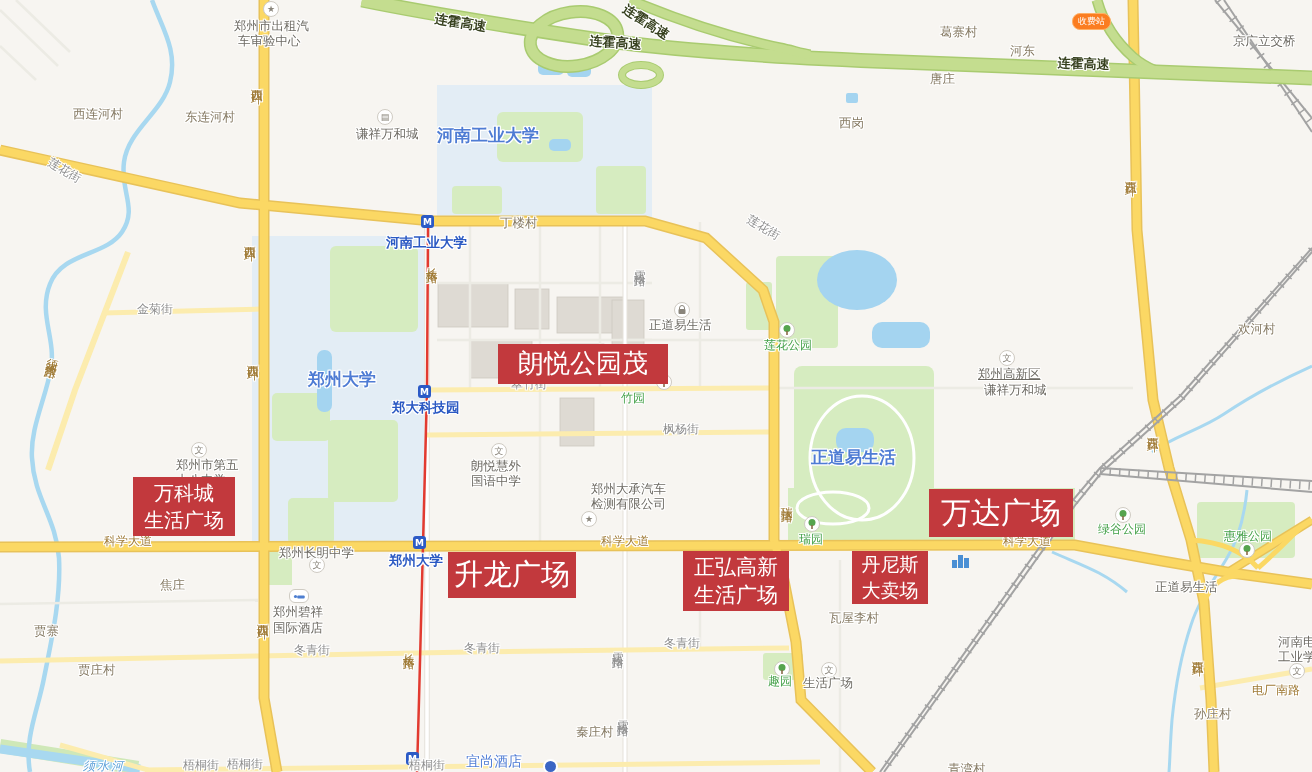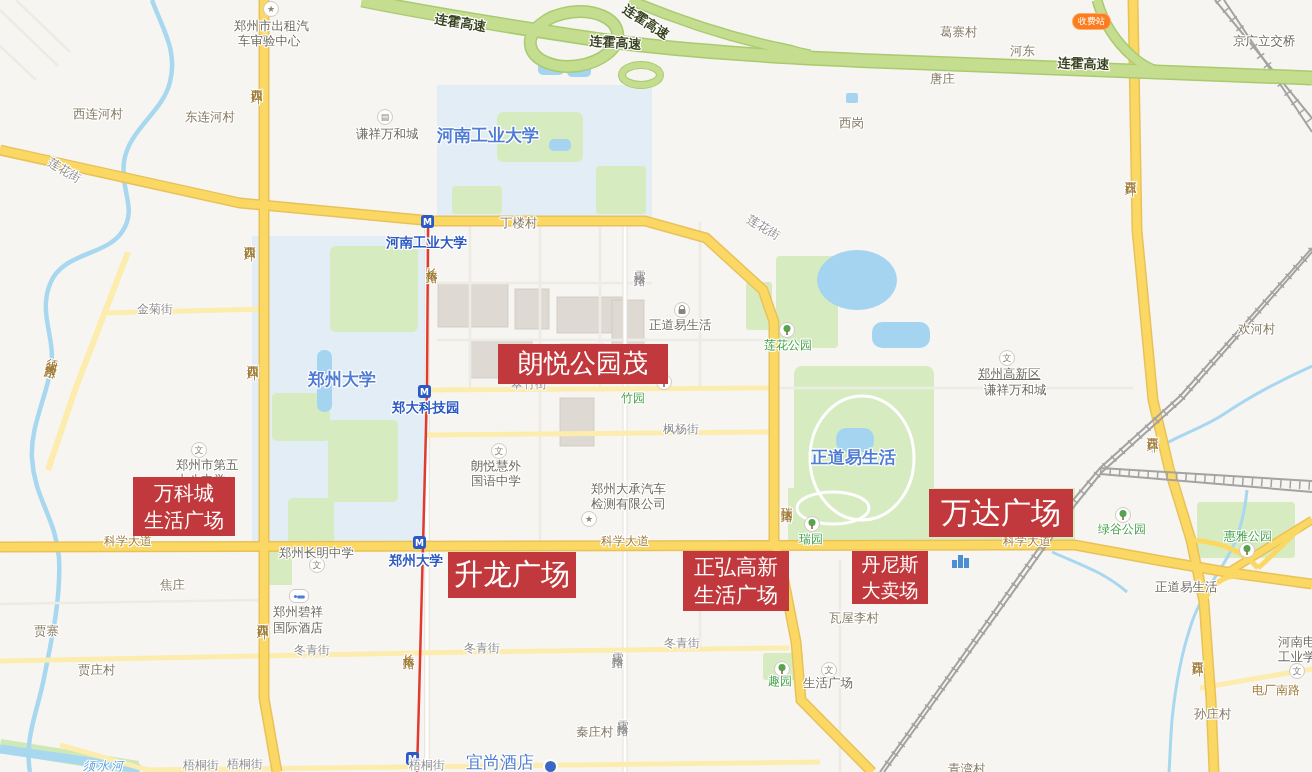--- a/index.html
+++ b/index.html
@@ -9,21 +9,21 @@
   .lbl{position:absolute;white-space:nowrap;z-index:12;line-height:1.15;
        text-shadow:1px 0 0 #fff,-1px 0 0 #fff,0 1px 0 #fff,0 -1px 0 #fff,
                    1px 1px 0 #fff,-1px -1px 0 #fff,1px -1px 0 #fff,-1px 1px 0 #fff;}
   .village{font-size:12.5px;color:#857962;}
   .street{font-size:12px;color:#8d8d8d;}
   .roadname{font-size:12px;color:#9f7a35;}
   .park{font-size:12px;color:#43a047;}
   .uni{font-size:17px;color:#4f7cd4;font-weight:bold;}
   .metrostation{font-size:13.5px;color:#2b59c3;font-weight:bold;}
   .poi{font-size:12.5px;color:#6d6a63;}
-  .hotelname{font-size:17px;color:#4f7cd4;}
+  .hotelname{font-size:14px;color:#4f7cd4;}
   .rivername{font-size:12px;color:#5a9fd8;font-style:italic;letter-spacing:2px;}
   .hwy{font-size:13px;color:#37411f;font-weight:bold;}
   .v{writing-mode:vertical-rl;text-orientation:upright;letter-spacing:2px;}
   .ico{position:absolute;z-index:11;display:flex;align-items:center;justify-content:center;}
   .circ{width:14px;height:14px;border-radius:50%;background:#fff;border:1px solid #cfcbc3;
         font-size:9px;color:#8a857b;display:flex;align-items:center;justify-content:center;}
   .metroico{width:13px;height:13px;border-radius:3px;background:#2b5ac6;color:#fff;
         font-size:9px;font-weight:bold;display:flex;align-items:center;justify-content:center;}
   .landmark{position:absolute;background:#c2393d;color:#fff;z-index:30;display:flex;
         flex-direction:column;align-items:center;justify-content:center;text-align:center;

